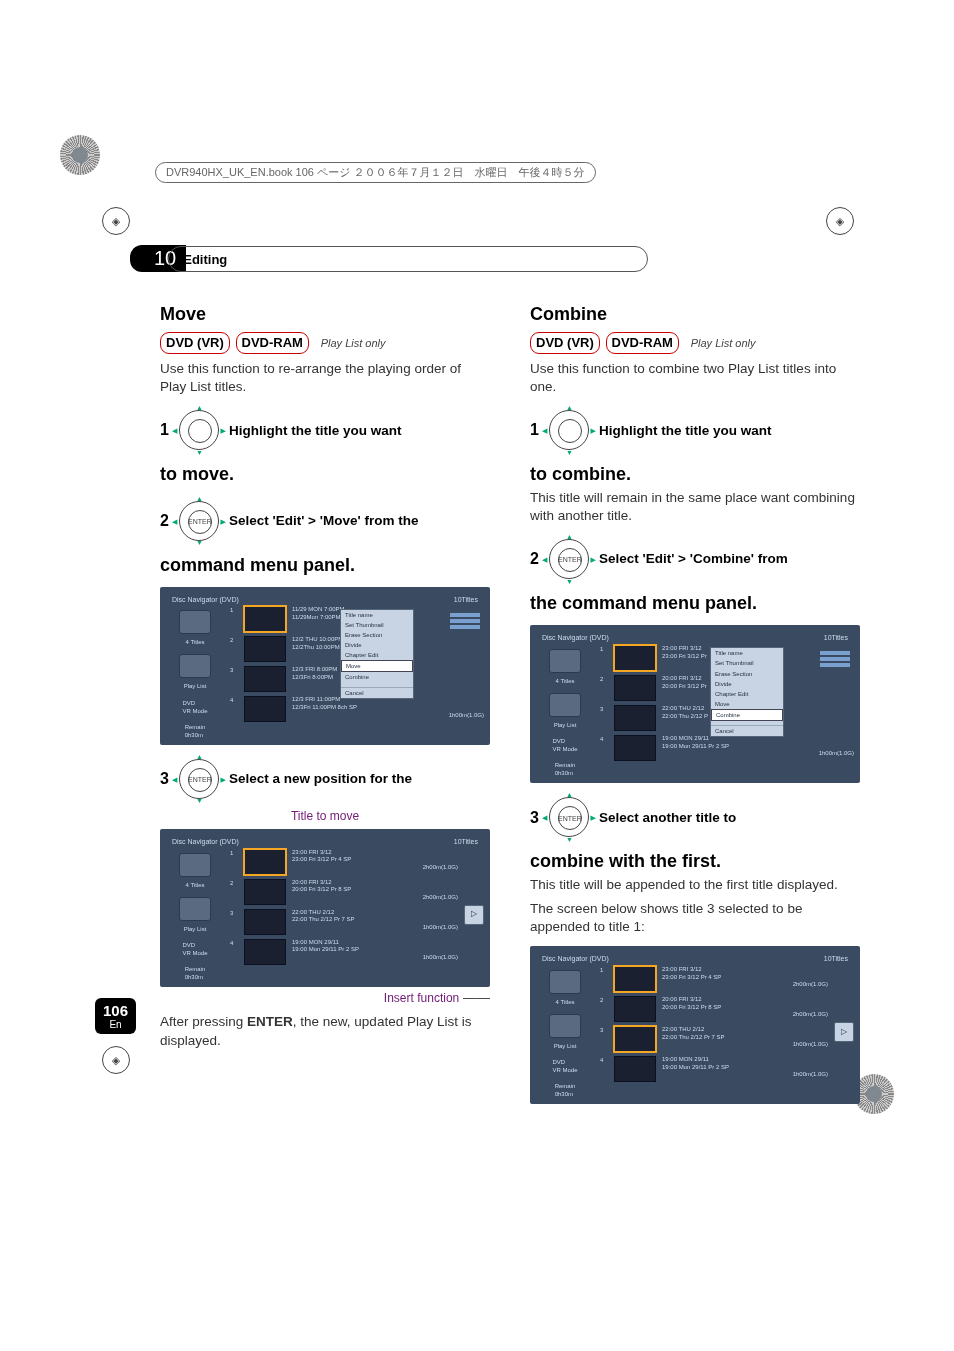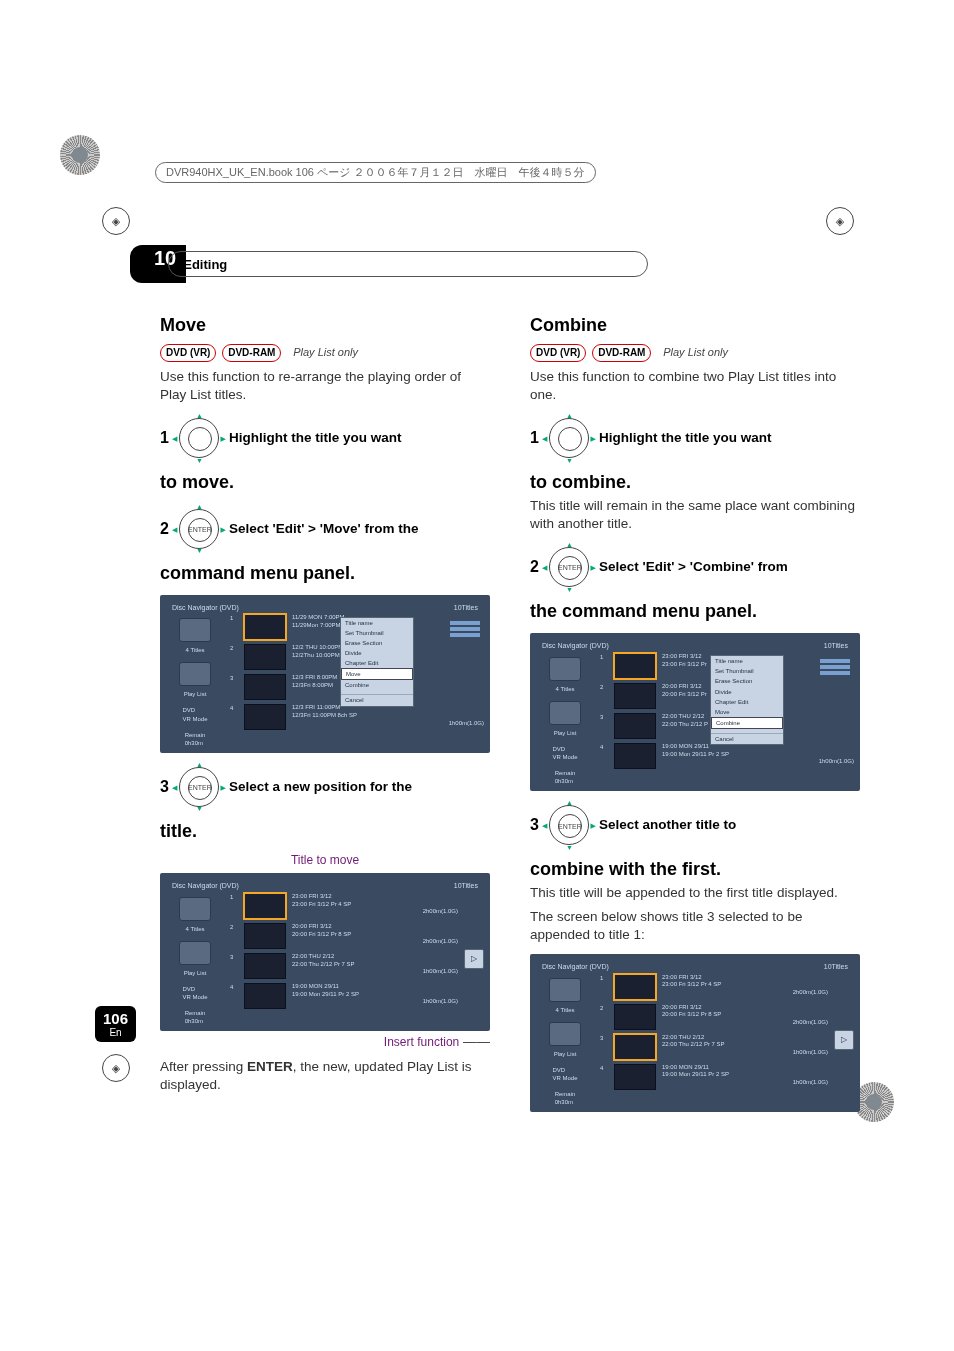--- a/index.html
+++ b/index.html
@@ -48,23 +48,23 @@
   .crop-marks .circle::after{content:"◈";font-size:11px;color:#444;}
   .chapter-bar {
     display: flex;
     align-items: center;
     margin-bottom: 14px;
     margin-left: 60px;
   }
   .chapter-num {
     background: #000;
     color: #fff;
-    font-weight: bold;
+    font-weight: normal;
     font-size: 20px;
-    padding: 2px 10px 13px 24px;
+    padding: 2px 10px 2px 24px;
     border-radius: 12px 0 0 12px;
   }
   .chapter-title-wrap {
     border: 1px solid #555;
     border-radius: 14px;
     padding: 3px 420px 3px 14px;
     margin-left: -18px;
   }
   .chapter-title {
     font-weight: bold;
@@ -82,21 +82,21 @@
     font-size: 18px;
     font-weight: bold;
     margin: 0 0 6px 0;
     color: #000;
   }
   .badges { margin-bottom: 4px; }
   .badge-oval {
     display: inline-block;
     border: 1.5px solid #c00;
     color: #000;
-    font-size: 10px;
+    font-size: 13px;
     font-weight: bold;
     padding: 1px 5px;
     border-radius: 9px;
     margin-right: 2px;
   }
   .italic-note { font-style: italic; font-size: 11px; color: #444; margin-left: 6px; }
   p { margin: 6px 0; }
   .step {
     display: flex;
     align-items: center;
@@ -341,21 +341,20 @@
         <span class="remote-icon enter">
             <span class="outer"></span>
             <span class="center">ENTER</span>
             <span class="arrow au">▲</span>
             <span class="arrow ad">▼</span>
             <span class="arrow al">◀</span>
             <span class="arrow ar">▶</span>
           </span>
         <span class="step-text"><b>Select a new position for the</b></span>
       </div>
-      <div class="step-cont">title.</div>
 
       <div class="ui-label-wrap">
         <div style="text-align:center;margin-top:8px;">
           <span class="ui-label">Title to move</span>
         </div>
 
         <div class="ui-mock" style="margin-top:4px;">
           <div class="topbar">
               <span>Disc Navigator (DVD)</span>
               <span>10Titles</span>

